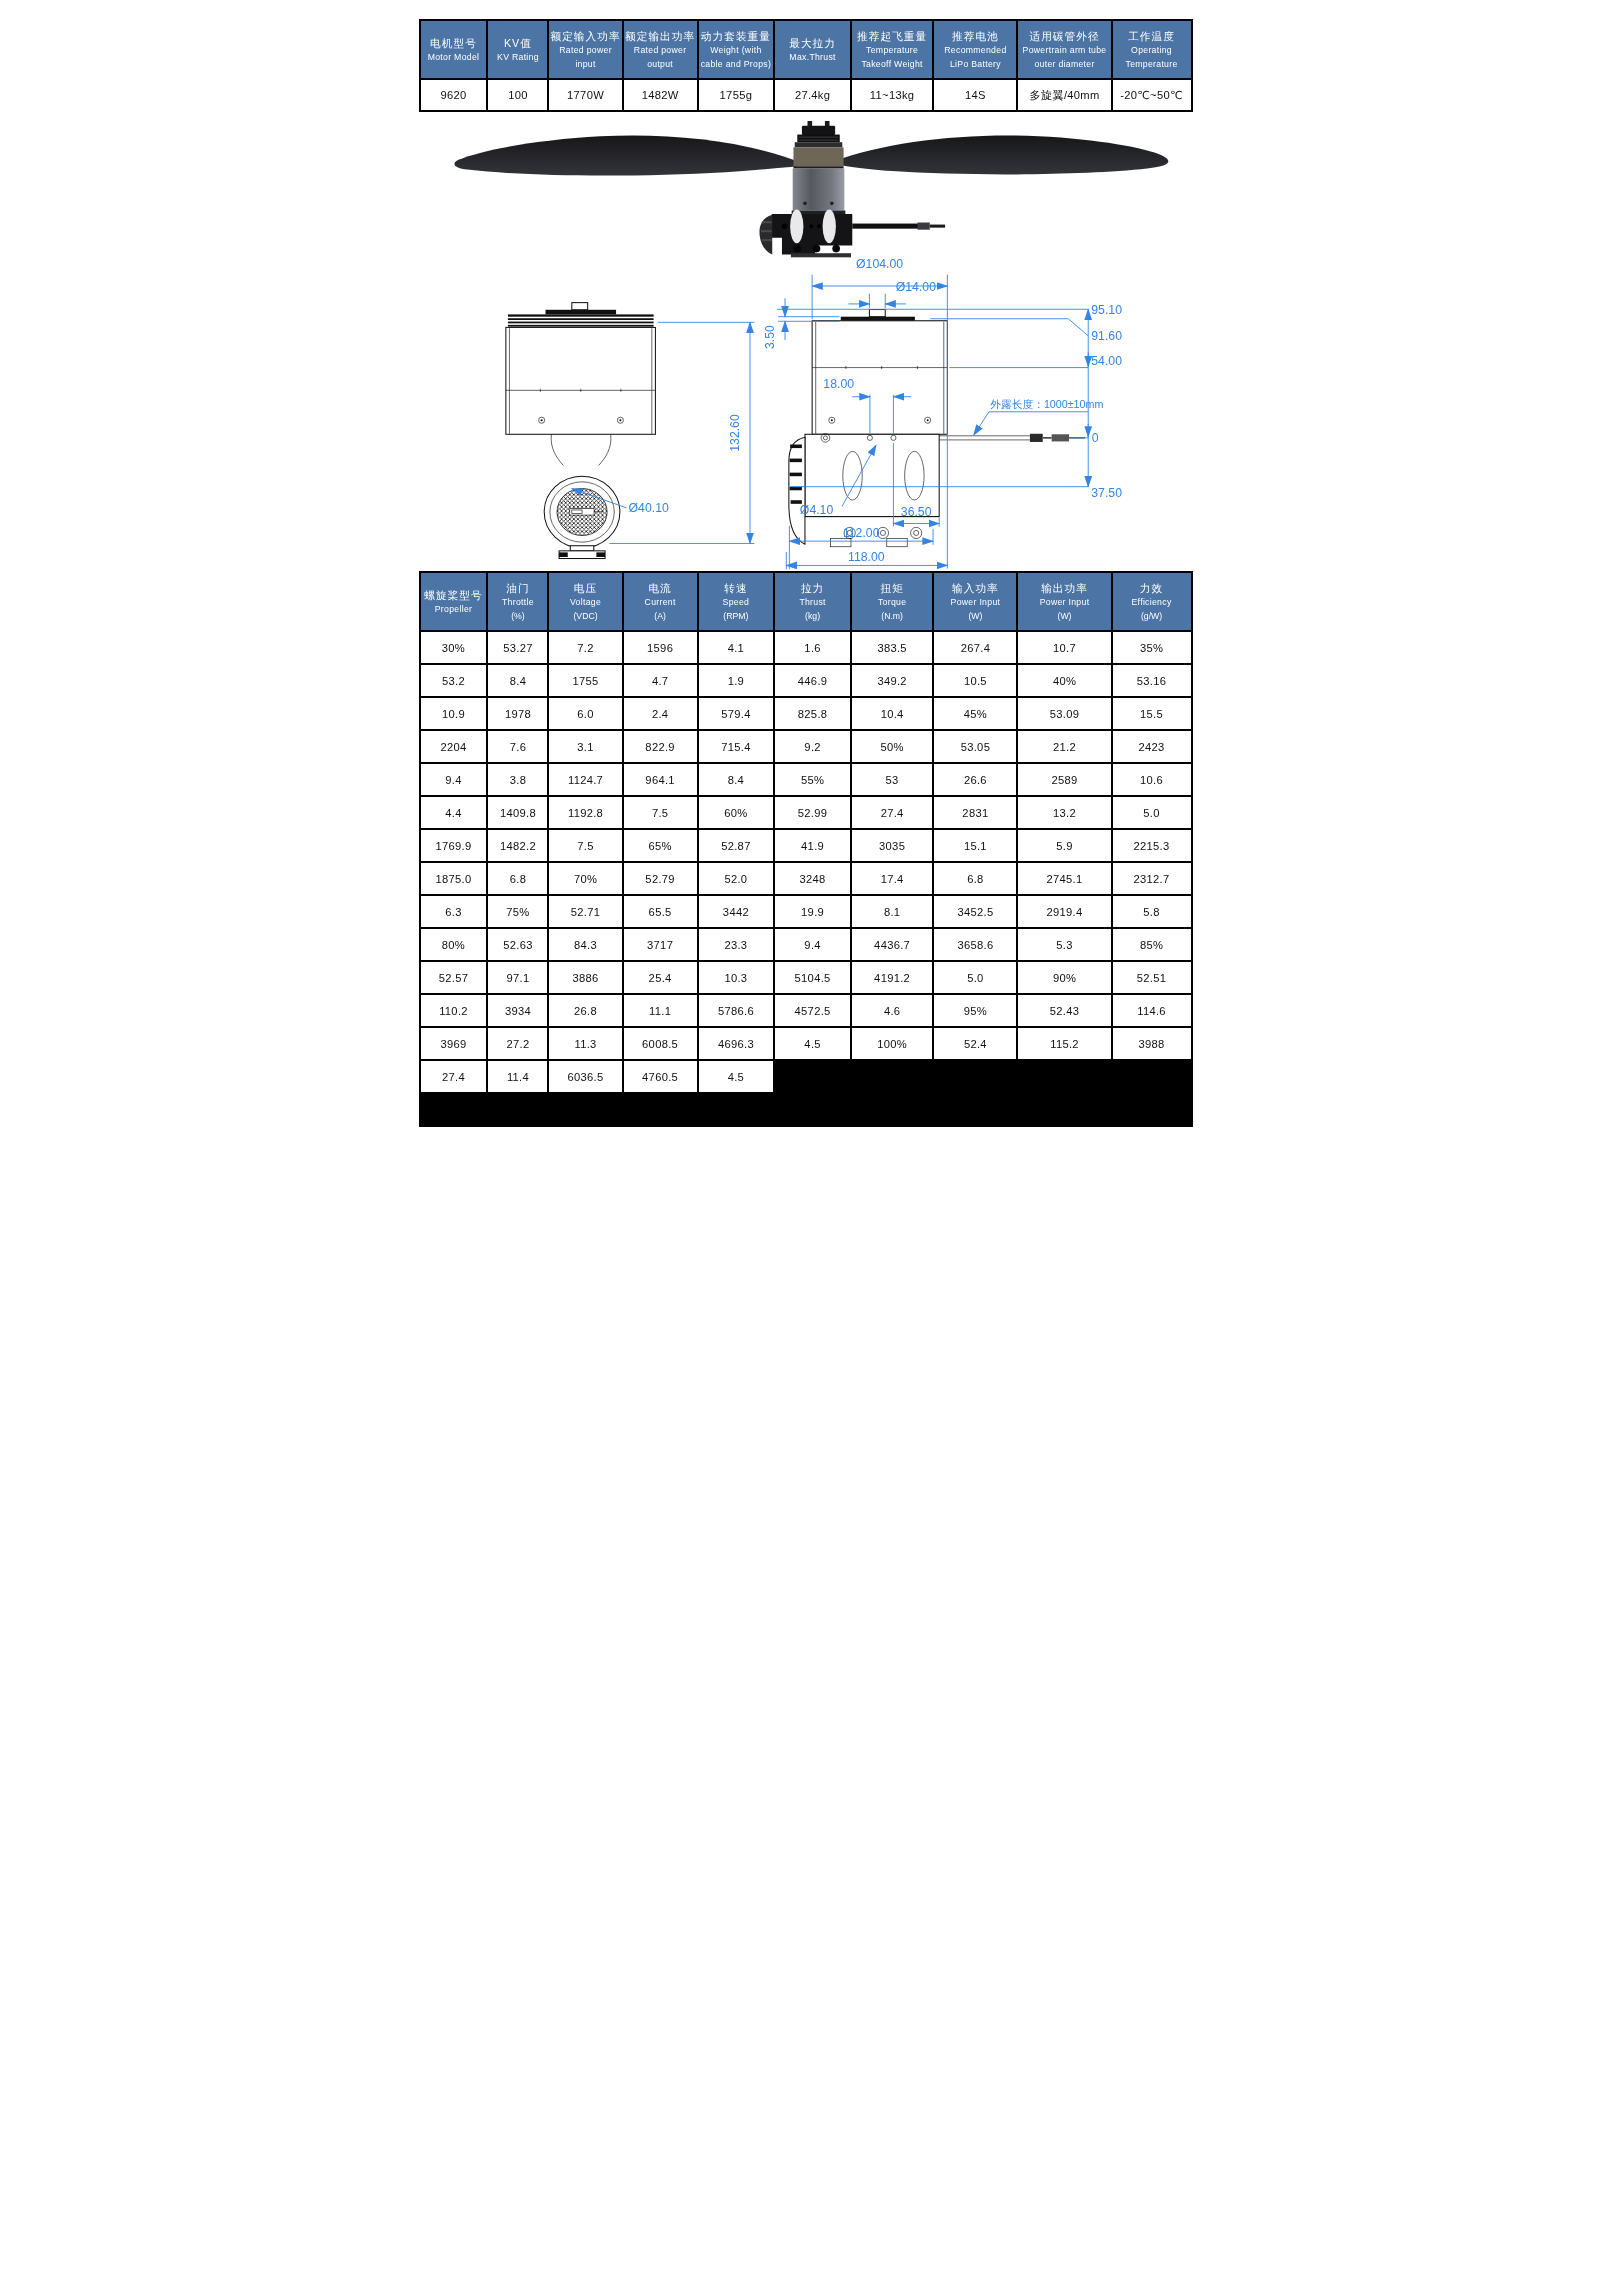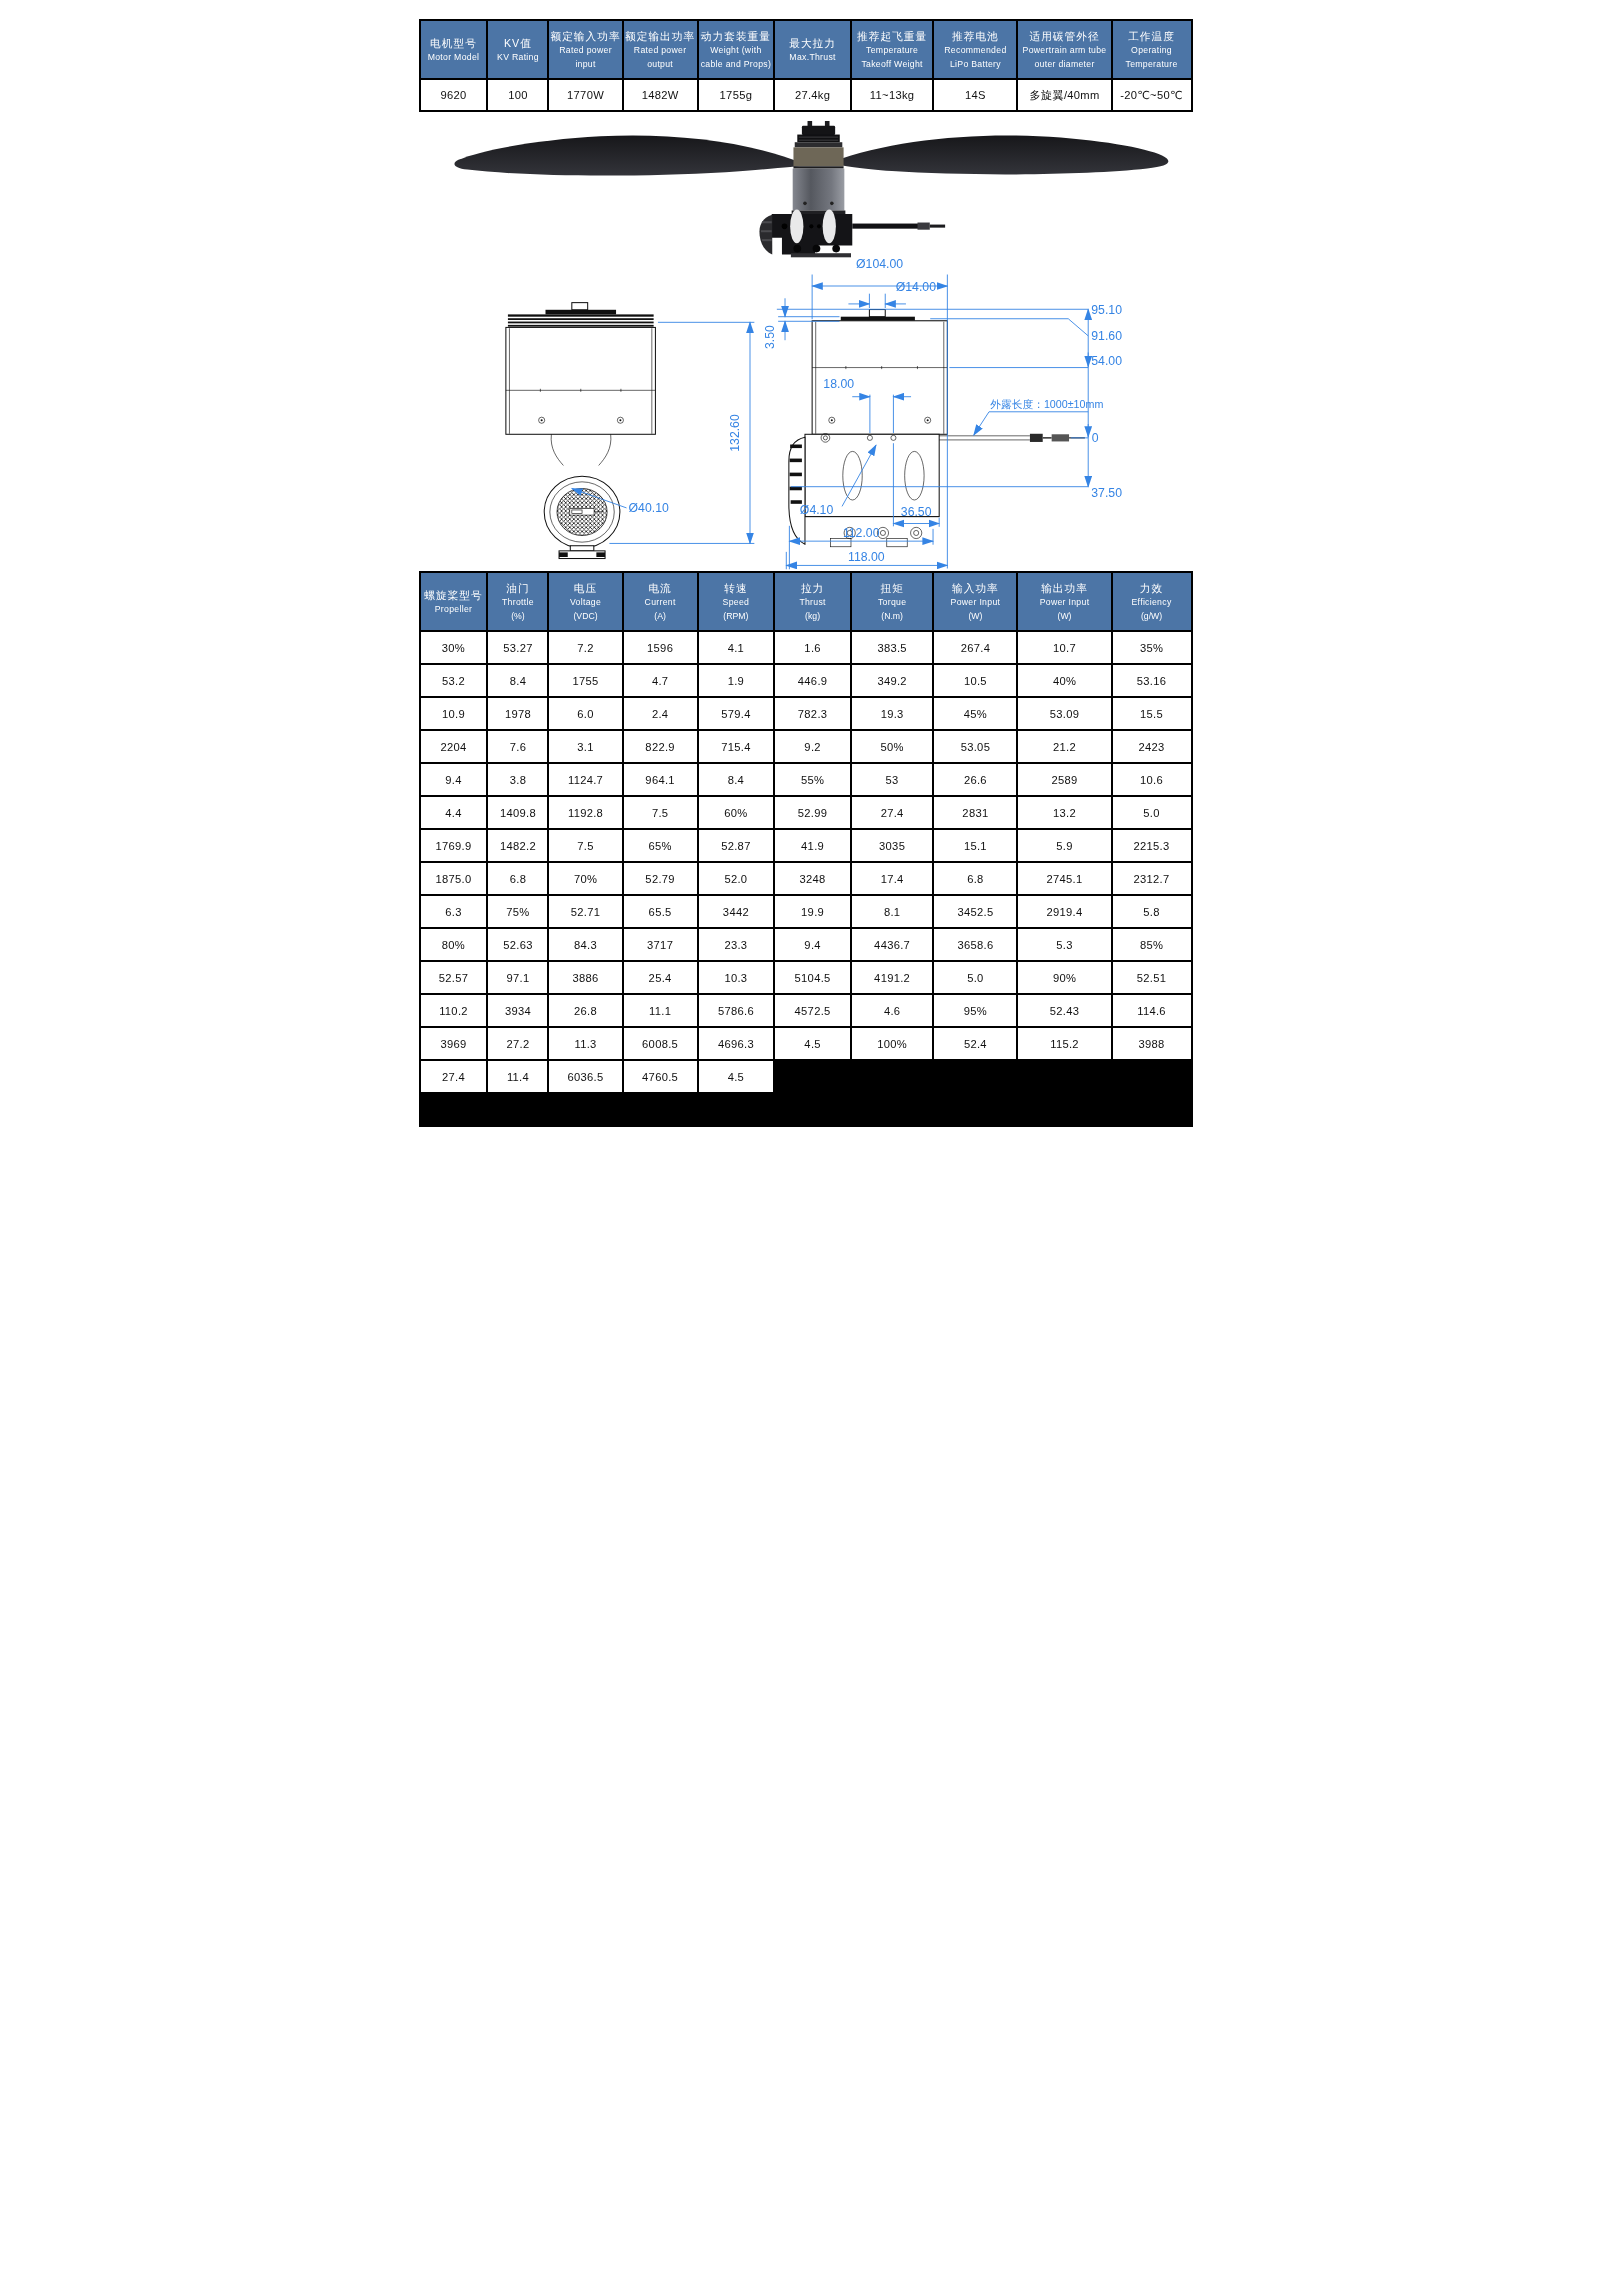--- a/index.html
+++ b/index.html
@@ -389,22 +389,22 @@
       <div class="td">446.9</div>
       <div class="td">349.2</div>
       <div class="td">10.5</div>
       <div class="td">40%</div>
       <div class="td">53.16</div>
       <div class="td">10.9</div>
       <div class="td">1978</div>
       <div class="td">6.0</div>
       <div class="td">2.4</div>
       <div class="td">579.4</div>
-      <div class="td">782.3</div>
-      <div class="td">19.3</div>
+      <div class="td">825.8</div>
+      <div class="td">10.4</div>
       <div class="td">45%</div>
       <div class="td">53.09</div>
       <div class="td">15.5</div>
       <div class="td">2204</div>
       <div class="td">7.6</div>
       <div class="td">3.1</div>
       <div class="td">822.9</div>
       <div class="td">715.4</div>
       <div class="td">9.2</div>
       <div class="td">50%</div>

